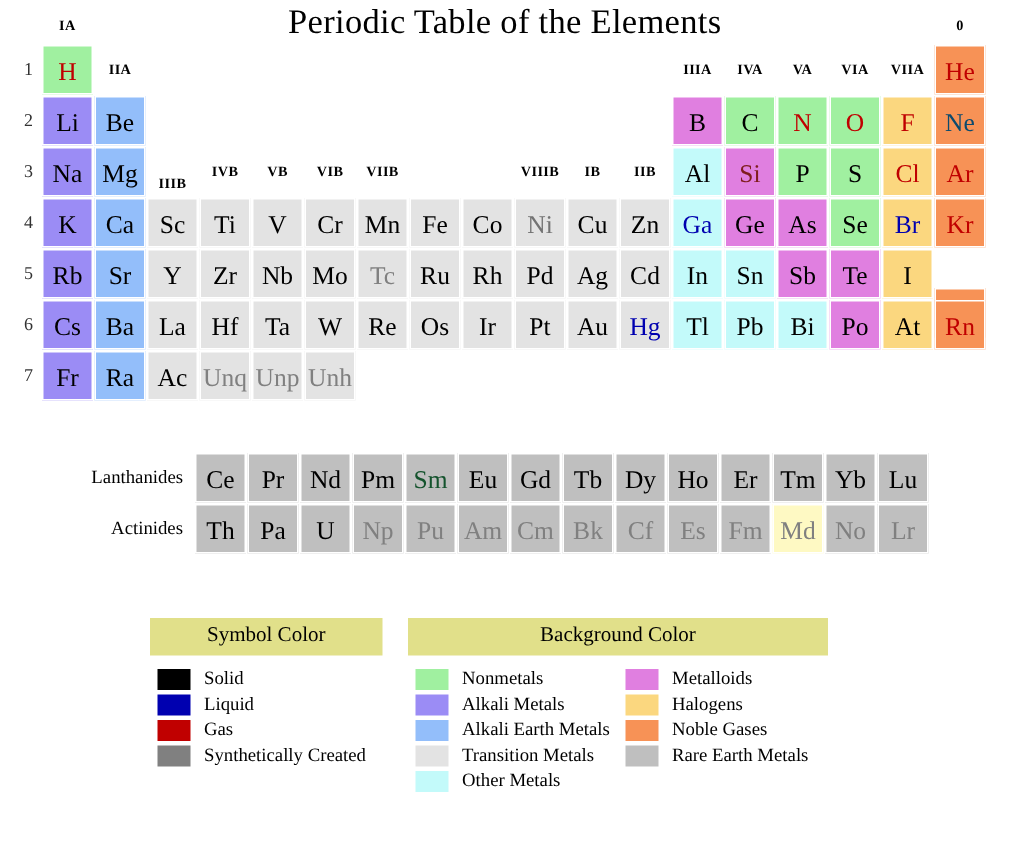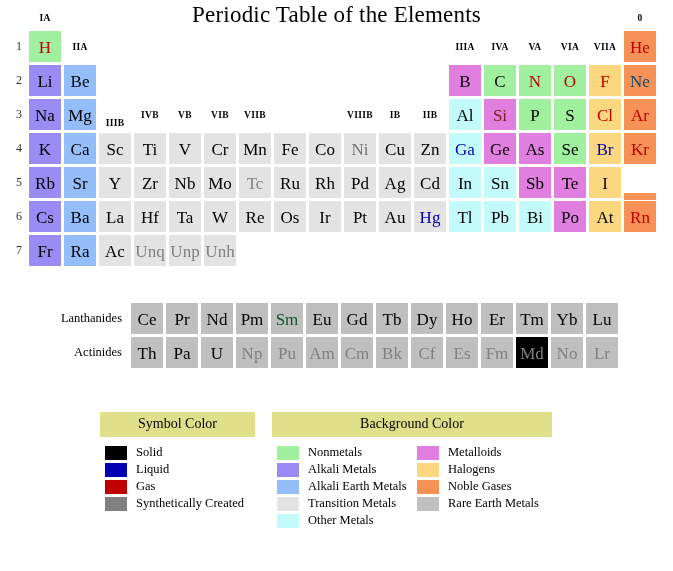--- a/index.html
+++ b/index.html
@@ -207,21 +207,21 @@
       <div class="fcell" style="left: 165px; top: 336px; background: rgb(191, 191, 191); color: rgb(0, 0, 0);">Pa</div>
       <div class="fcell" style="left: 200px; top: 336px; background: rgb(191, 191, 191); color: rgb(0, 0, 0);">U</div>
       <div class="fcell" style="left: 235px; top: 336px; background: rgb(191, 191, 191); color: rgb(128, 128, 128);">Np</div>
       <div class="fcell" style="left: 270px; top: 336px; background: rgb(191, 191, 191); color: rgb(128, 128, 128);">Pu</div>
       <div class="fcell" style="left: 305px; top: 336px; background: rgb(191, 191, 191); color: rgb(128, 128, 128);">Am</div>
       <div class="fcell" style="left: 340px; top: 336px; background: rgb(191, 191, 191); color: rgb(128, 128, 128);">Cm</div>
       <div class="fcell" style="left: 375px; top: 336px; background: rgb(191, 191, 191); color: rgb(128, 128, 128);">Bk</div>
       <div class="fcell" style="left: 410px; top: 336px; background: rgb(191, 191, 191); color: rgb(128, 128, 128);">Cf</div>
       <div class="fcell" style="left: 445px; top: 336px; background: rgb(191, 191, 191); color: rgb(128, 128, 128);">Es</div>
       <div class="fcell" style="left: 480px; top: 336px; background: rgb(191, 191, 191); color: rgb(128, 128, 128);">Fm</div>
-      <div class="fcell" style="left: 515px; top: 336px; background: #000000; color: rgb(128, 128, 128);">Md</div>
+      <div class="fcell" style="left: 515px; top: 336px; background: #fef9c3; color: rgb(128, 128, 128);">Md</div>
       <div class="fcell" style="left: 550px; top: 336px; background: rgb(191, 191, 191); color: rgb(128, 128, 128);">No</div>
       <div class="fcell" style="left: 585px; top: 336px; background: rgb(191, 191, 191); color: rgb(128, 128, 128);">Lr</div>
     </div>
 
   <div class="legendbox" id="legend-background" style="left:272px;top:412px;width:280px;">
     <div class="legendhead">Background Color</div>
   <div class="legrow" style="left: 5px; top: 33px;">
         <span class="swatch" style="background: rgb(160, 240, 160);"></span>
         <span class="legtext">Nonmetals</span>
       </div>

